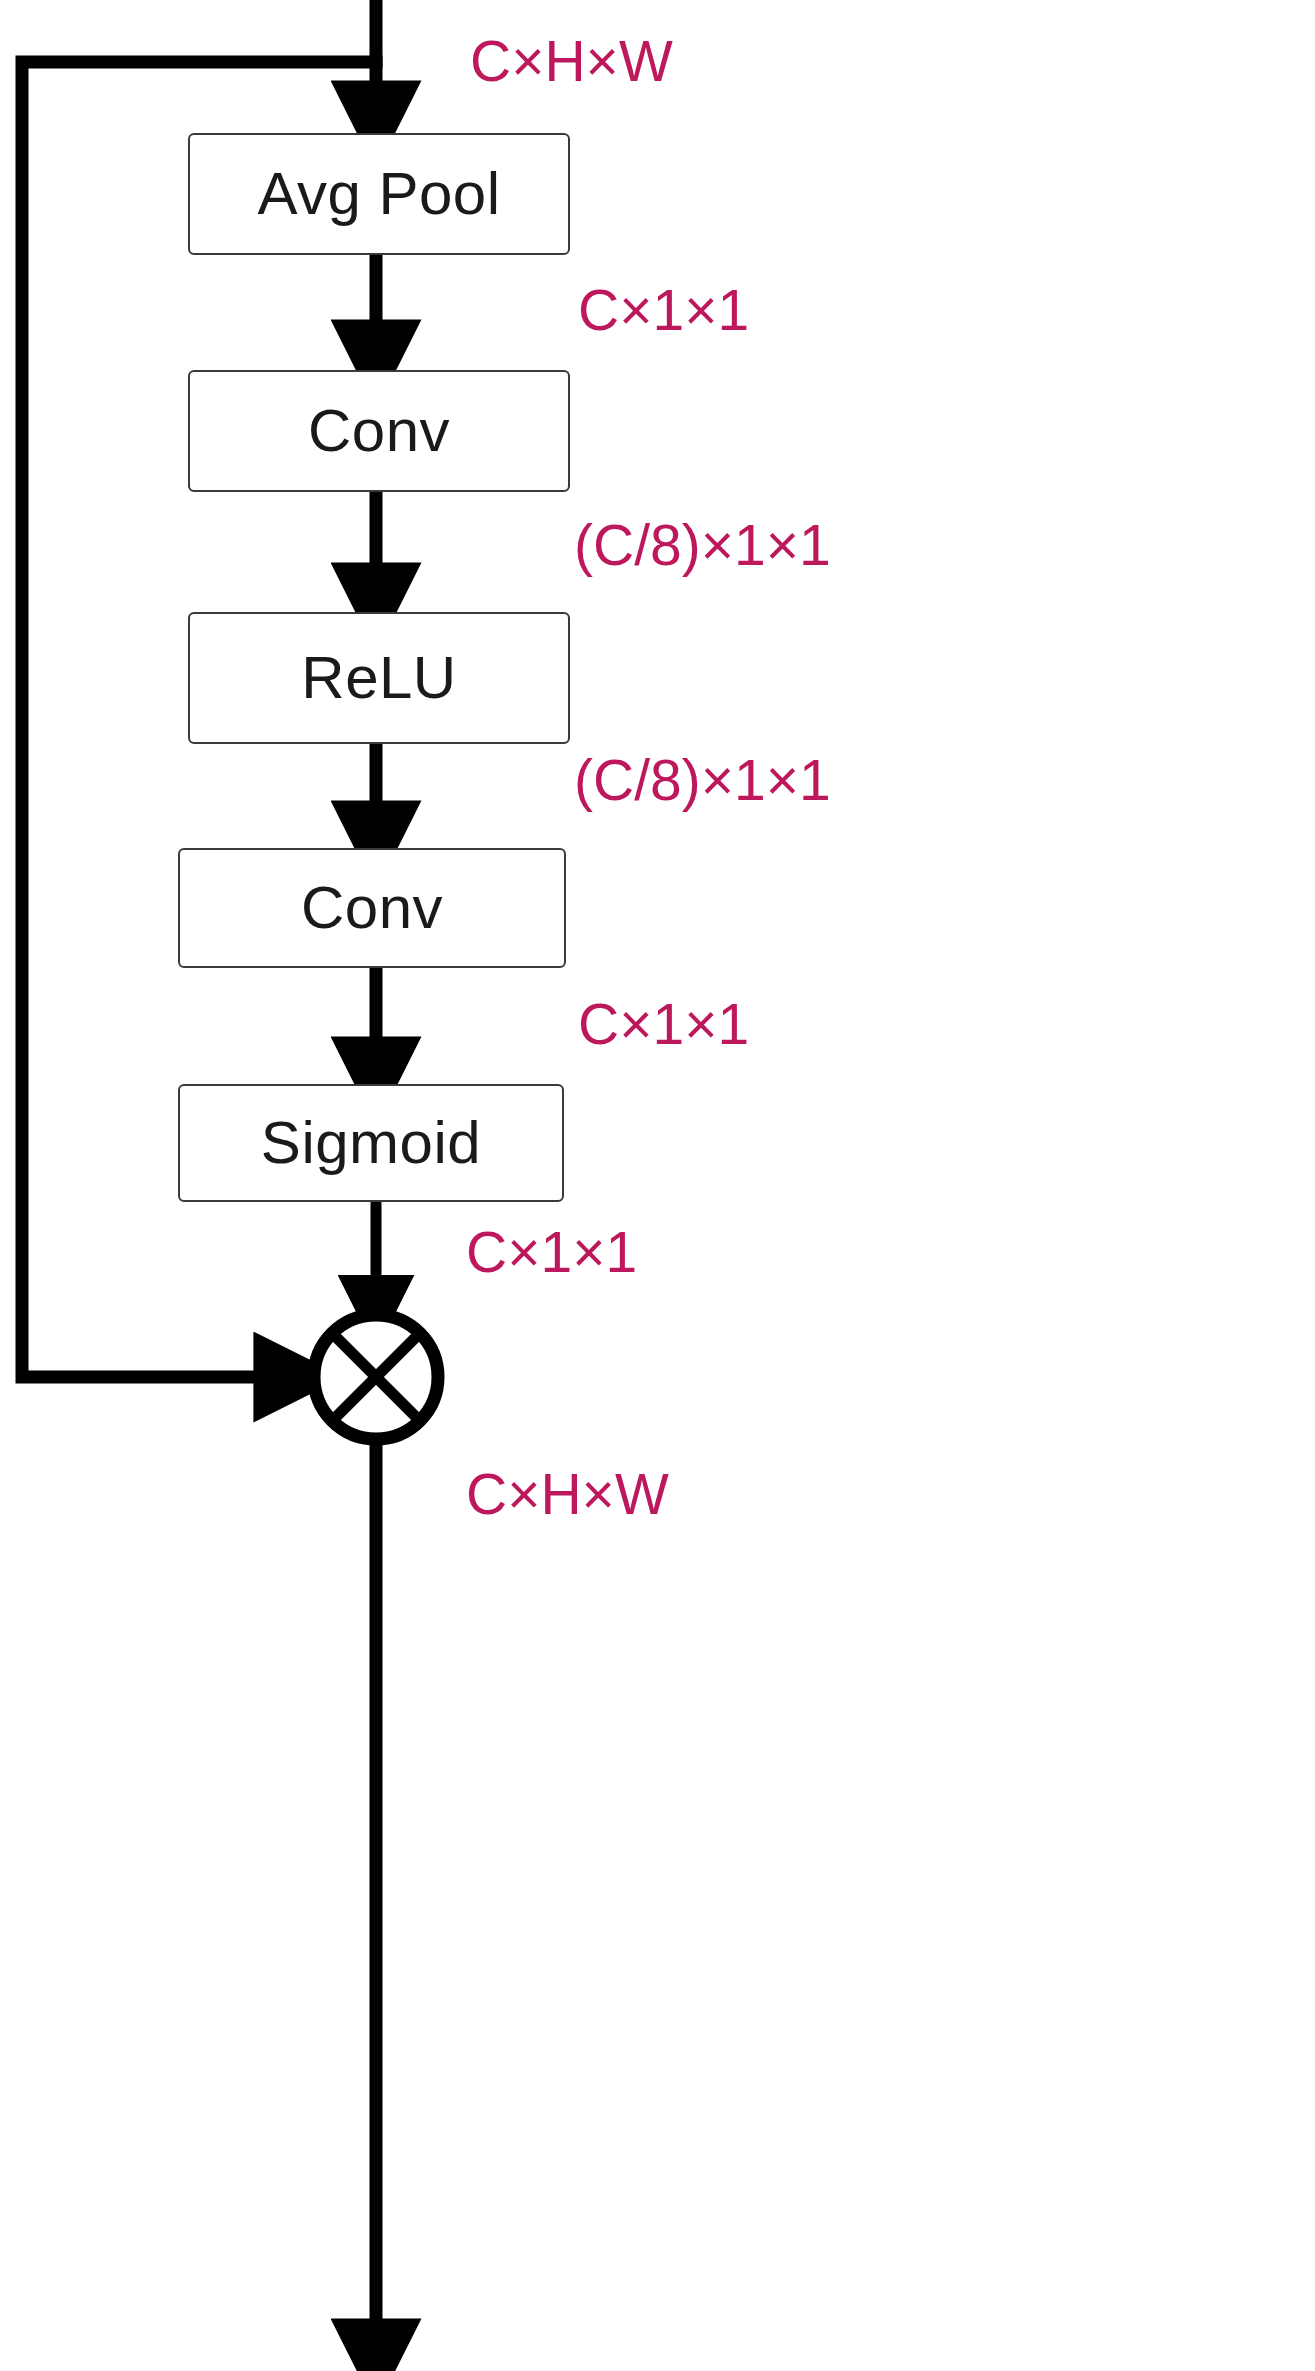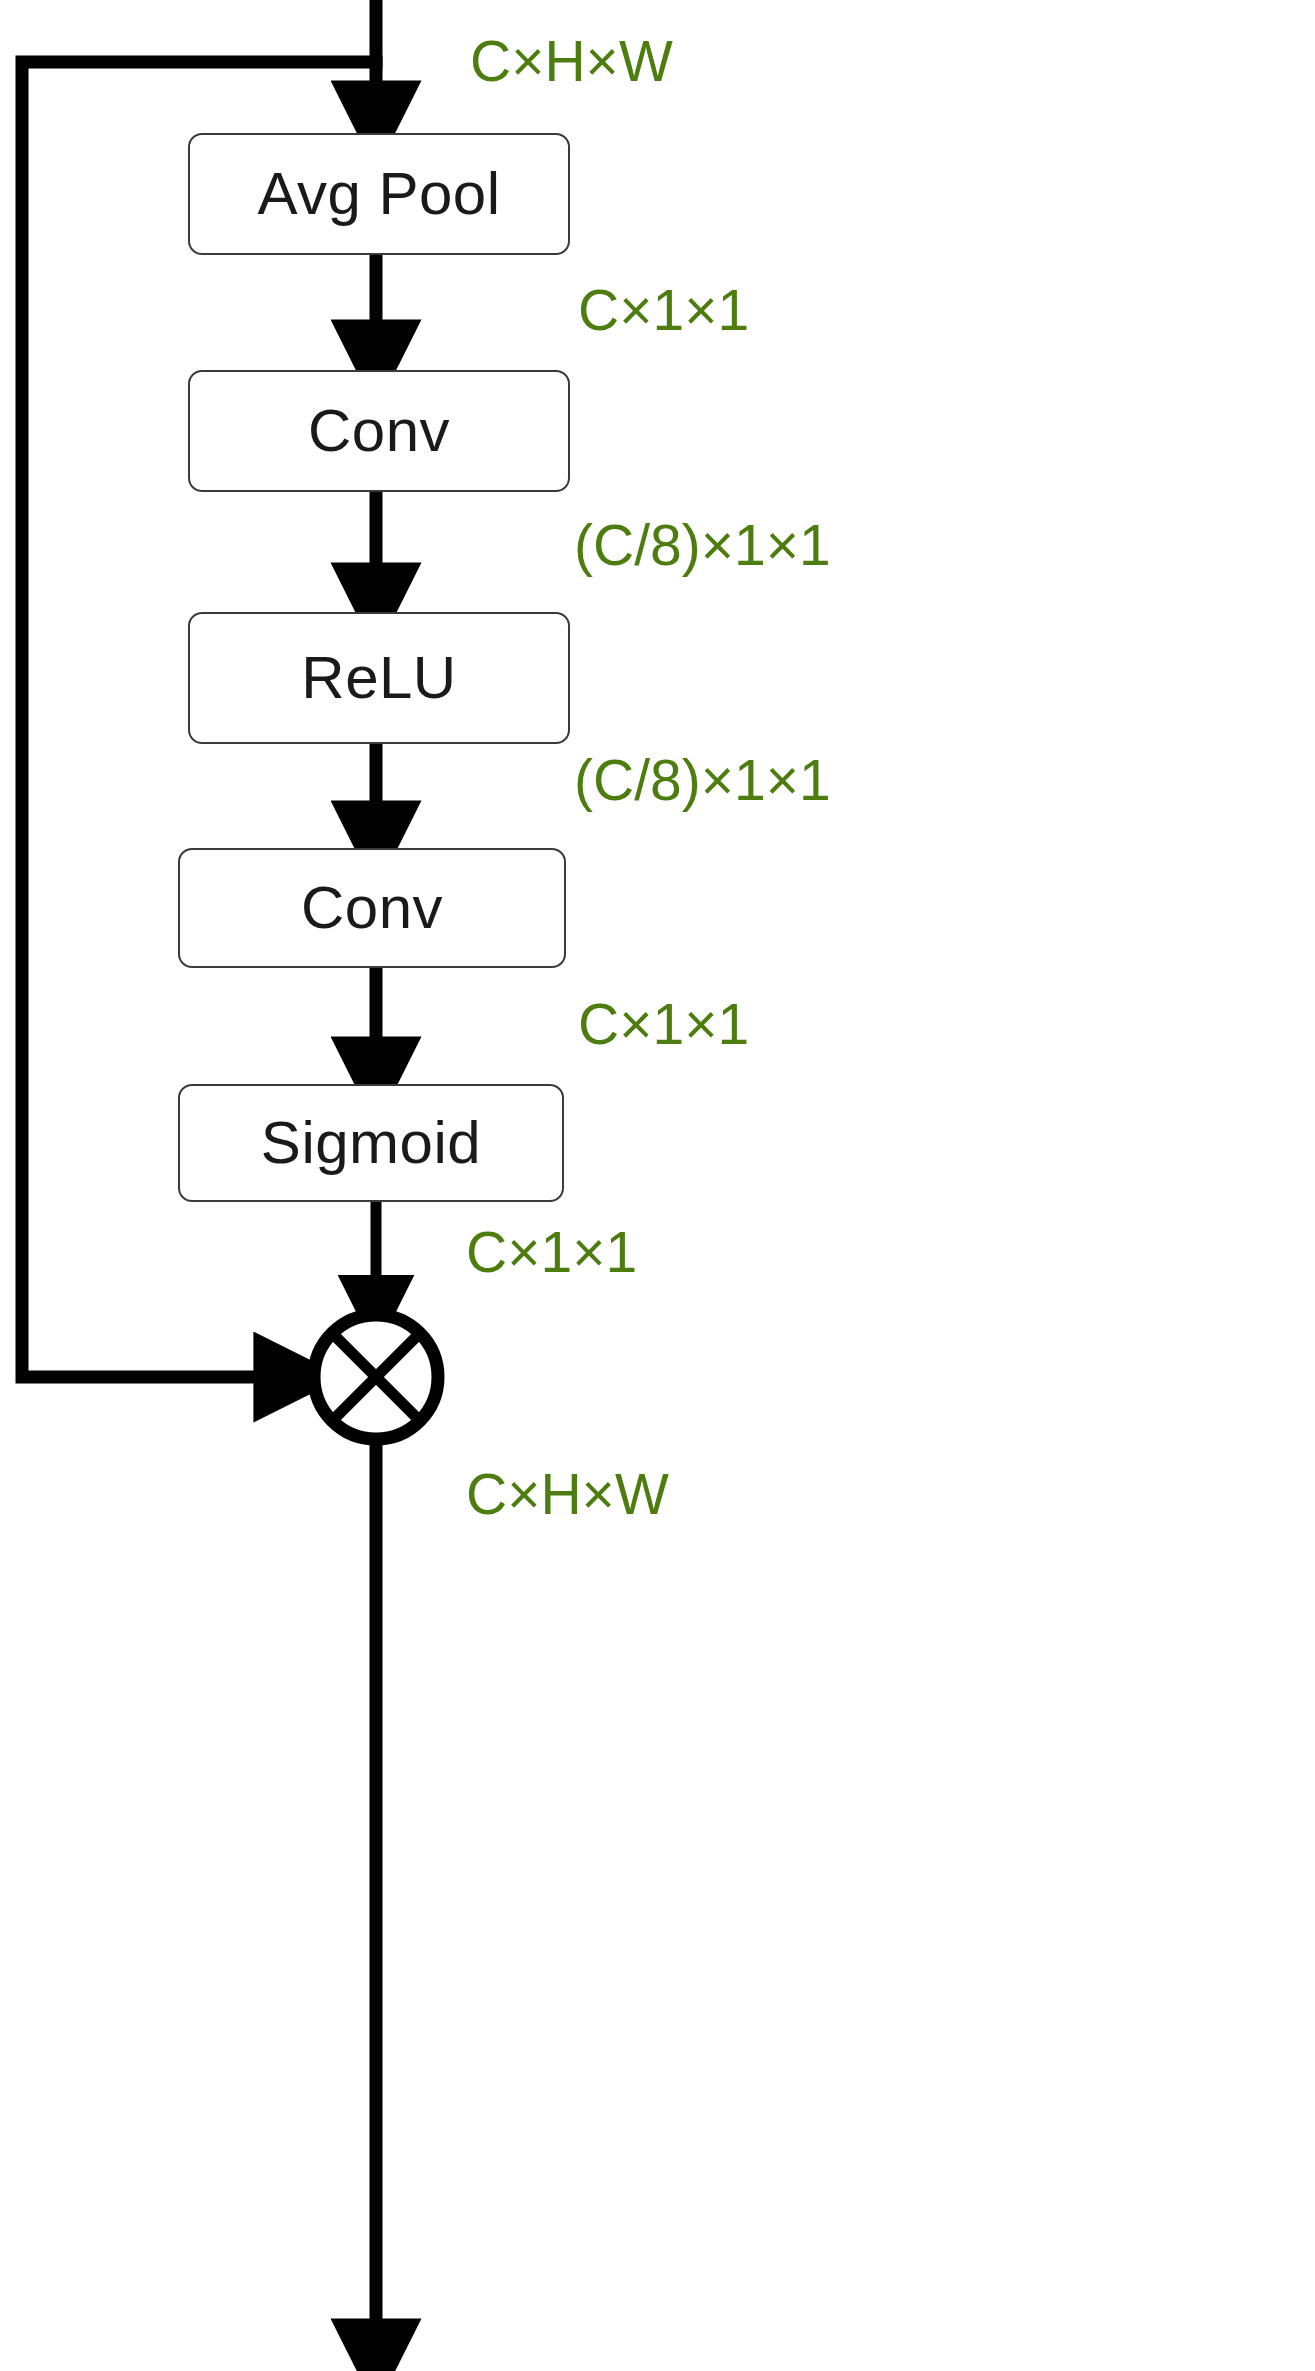--- a/index.html
+++ b/index.html
@@ -23,38 +23,38 @@
     left: 0;
     top: 0;
     width: 1315px;
     height: 2371px;
   }
   .node-box {
     position: absolute;
     box-sizing: border-box;
     background: #ffffff;
     border: 2.5px solid #3a3a3a;
-    border-radius: 14px;
+    border-radius: 6px;
     display: flex;
     align-items: center;
     justify-content: center;
   }
   .node-label {
     font-family: "Liberation Sans", sans-serif;
     color: #1a1a1a;
     font-size: 60px;
     line-height: 1;
     letter-spacing: 0.5px;
     white-space: nowrap;
     font-weight: 400;
   }
   .edge-label {
     position: absolute;
     font-family: "Liberation Sans", sans-serif;
-    color: #4d7c0f;
+    color: #be185d;
     font-size: 57px;
     line-height: 1;
     white-space: nowrap;
     font-weight: 400;
   }
 </style>
 </head>
 <body>
 
 <div id="canvas">

